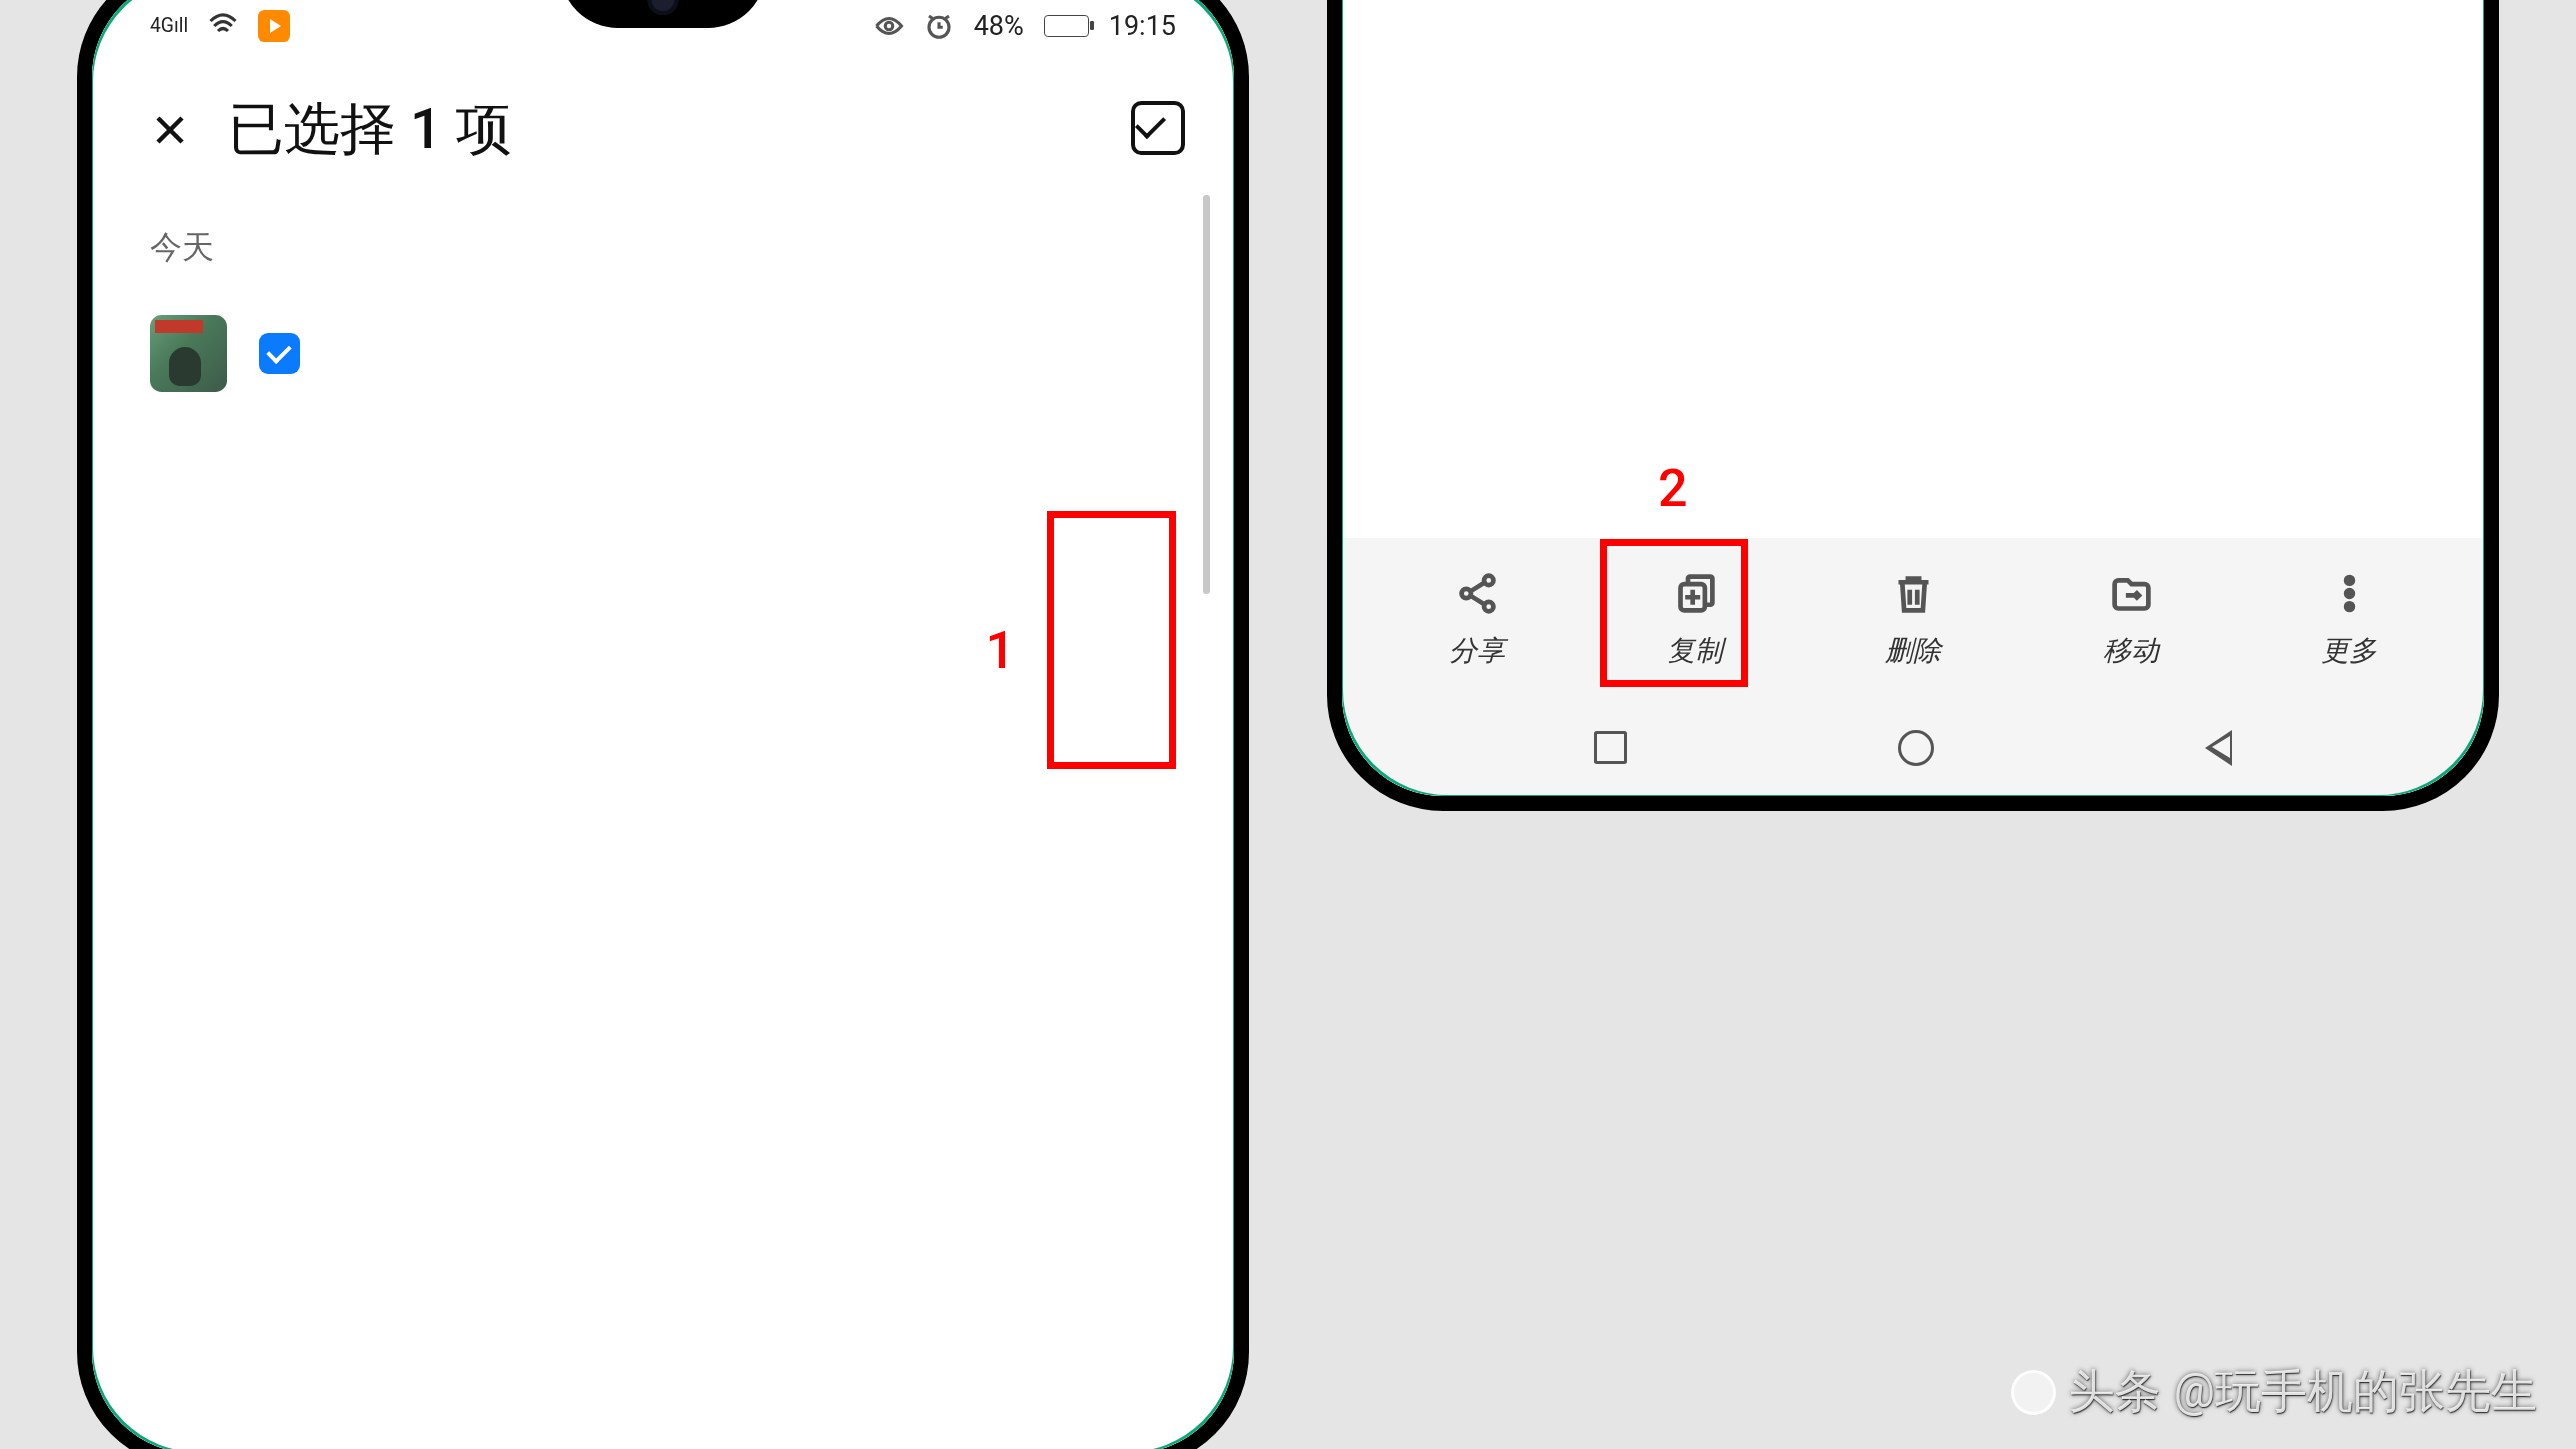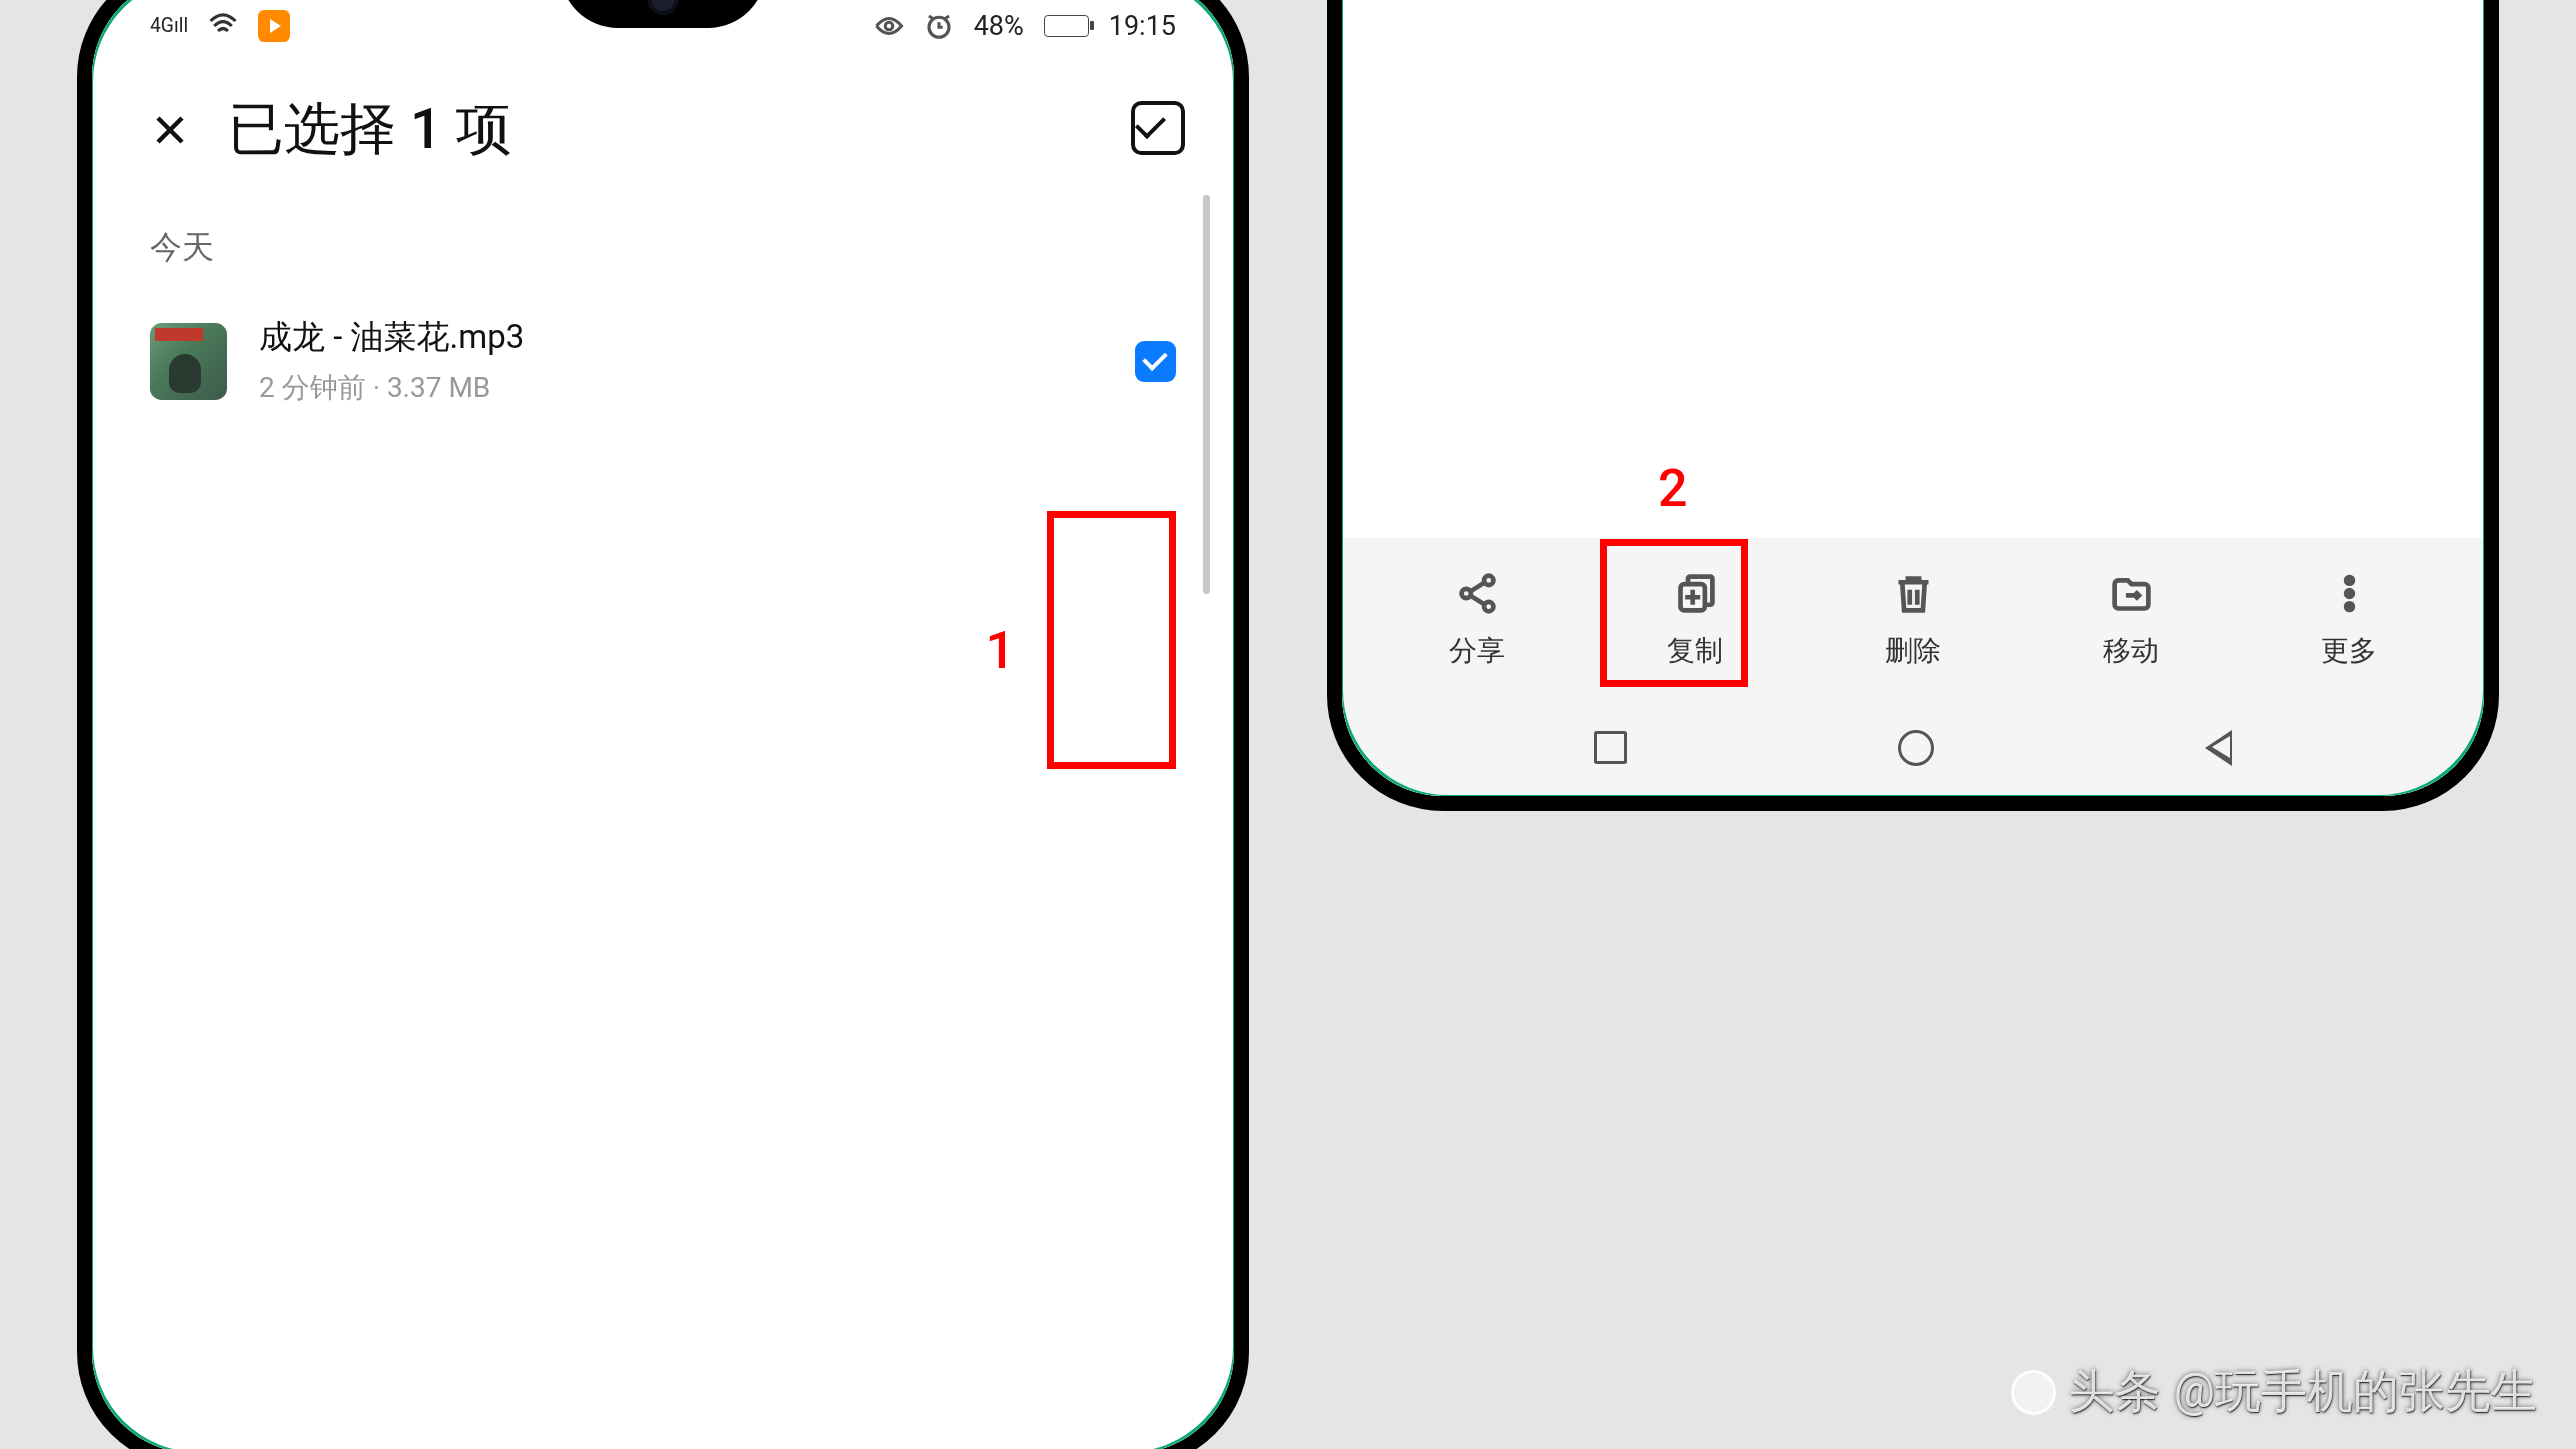--- a/index.html
+++ b/index.html
@@ -231,20 +231,21 @@
     align-items: center;
     justify-content: space-around;
     padding: 0 26px;
   }
   .tool-item {
     display: flex;
     flex-direction: column;
     align-items: center;
     gap: 13px;
     width: 116px;
+    font-style: italic;
   }
   .tool-item .ic { width: 52px; height: 52px; display: flex; align-items: center; justify-content: center; }
   .tool-item .lbl { font-size: 28px; color: #333; }
   .nav-bar {
     position: absolute;
     bottom: 0; left: 0; right: 0;
     height: 97px;
     background: #f5f5f5;
     display: flex;
     align-items: center;
@@ -330,24 +331,20 @@
       <div class="icon-btn">
         <div class="select-all-box"></div>
       </div>
     </div>
 
 
     <div class="section-label">今天</div>
 
     <div class="file-row">
       <div class="thumb"></div>
-      <div class="file-info">
-        <div class="file-name">成龙 - 油菜花.mp3</div>
-        <div class="file-meta">2 分钟前 · 3.37 MB</div>
-      </div>
       <div class="checkbox"></div>
     </div>
 
     <div class="anno-num" style="top:644px; right:219px;">1</div>
     <div class="anno-box" style="top:535px; right:58px; width:129px; height:258px;"></div>
   </div>
 </div>
 
 <div class="phone phone-right">
 

